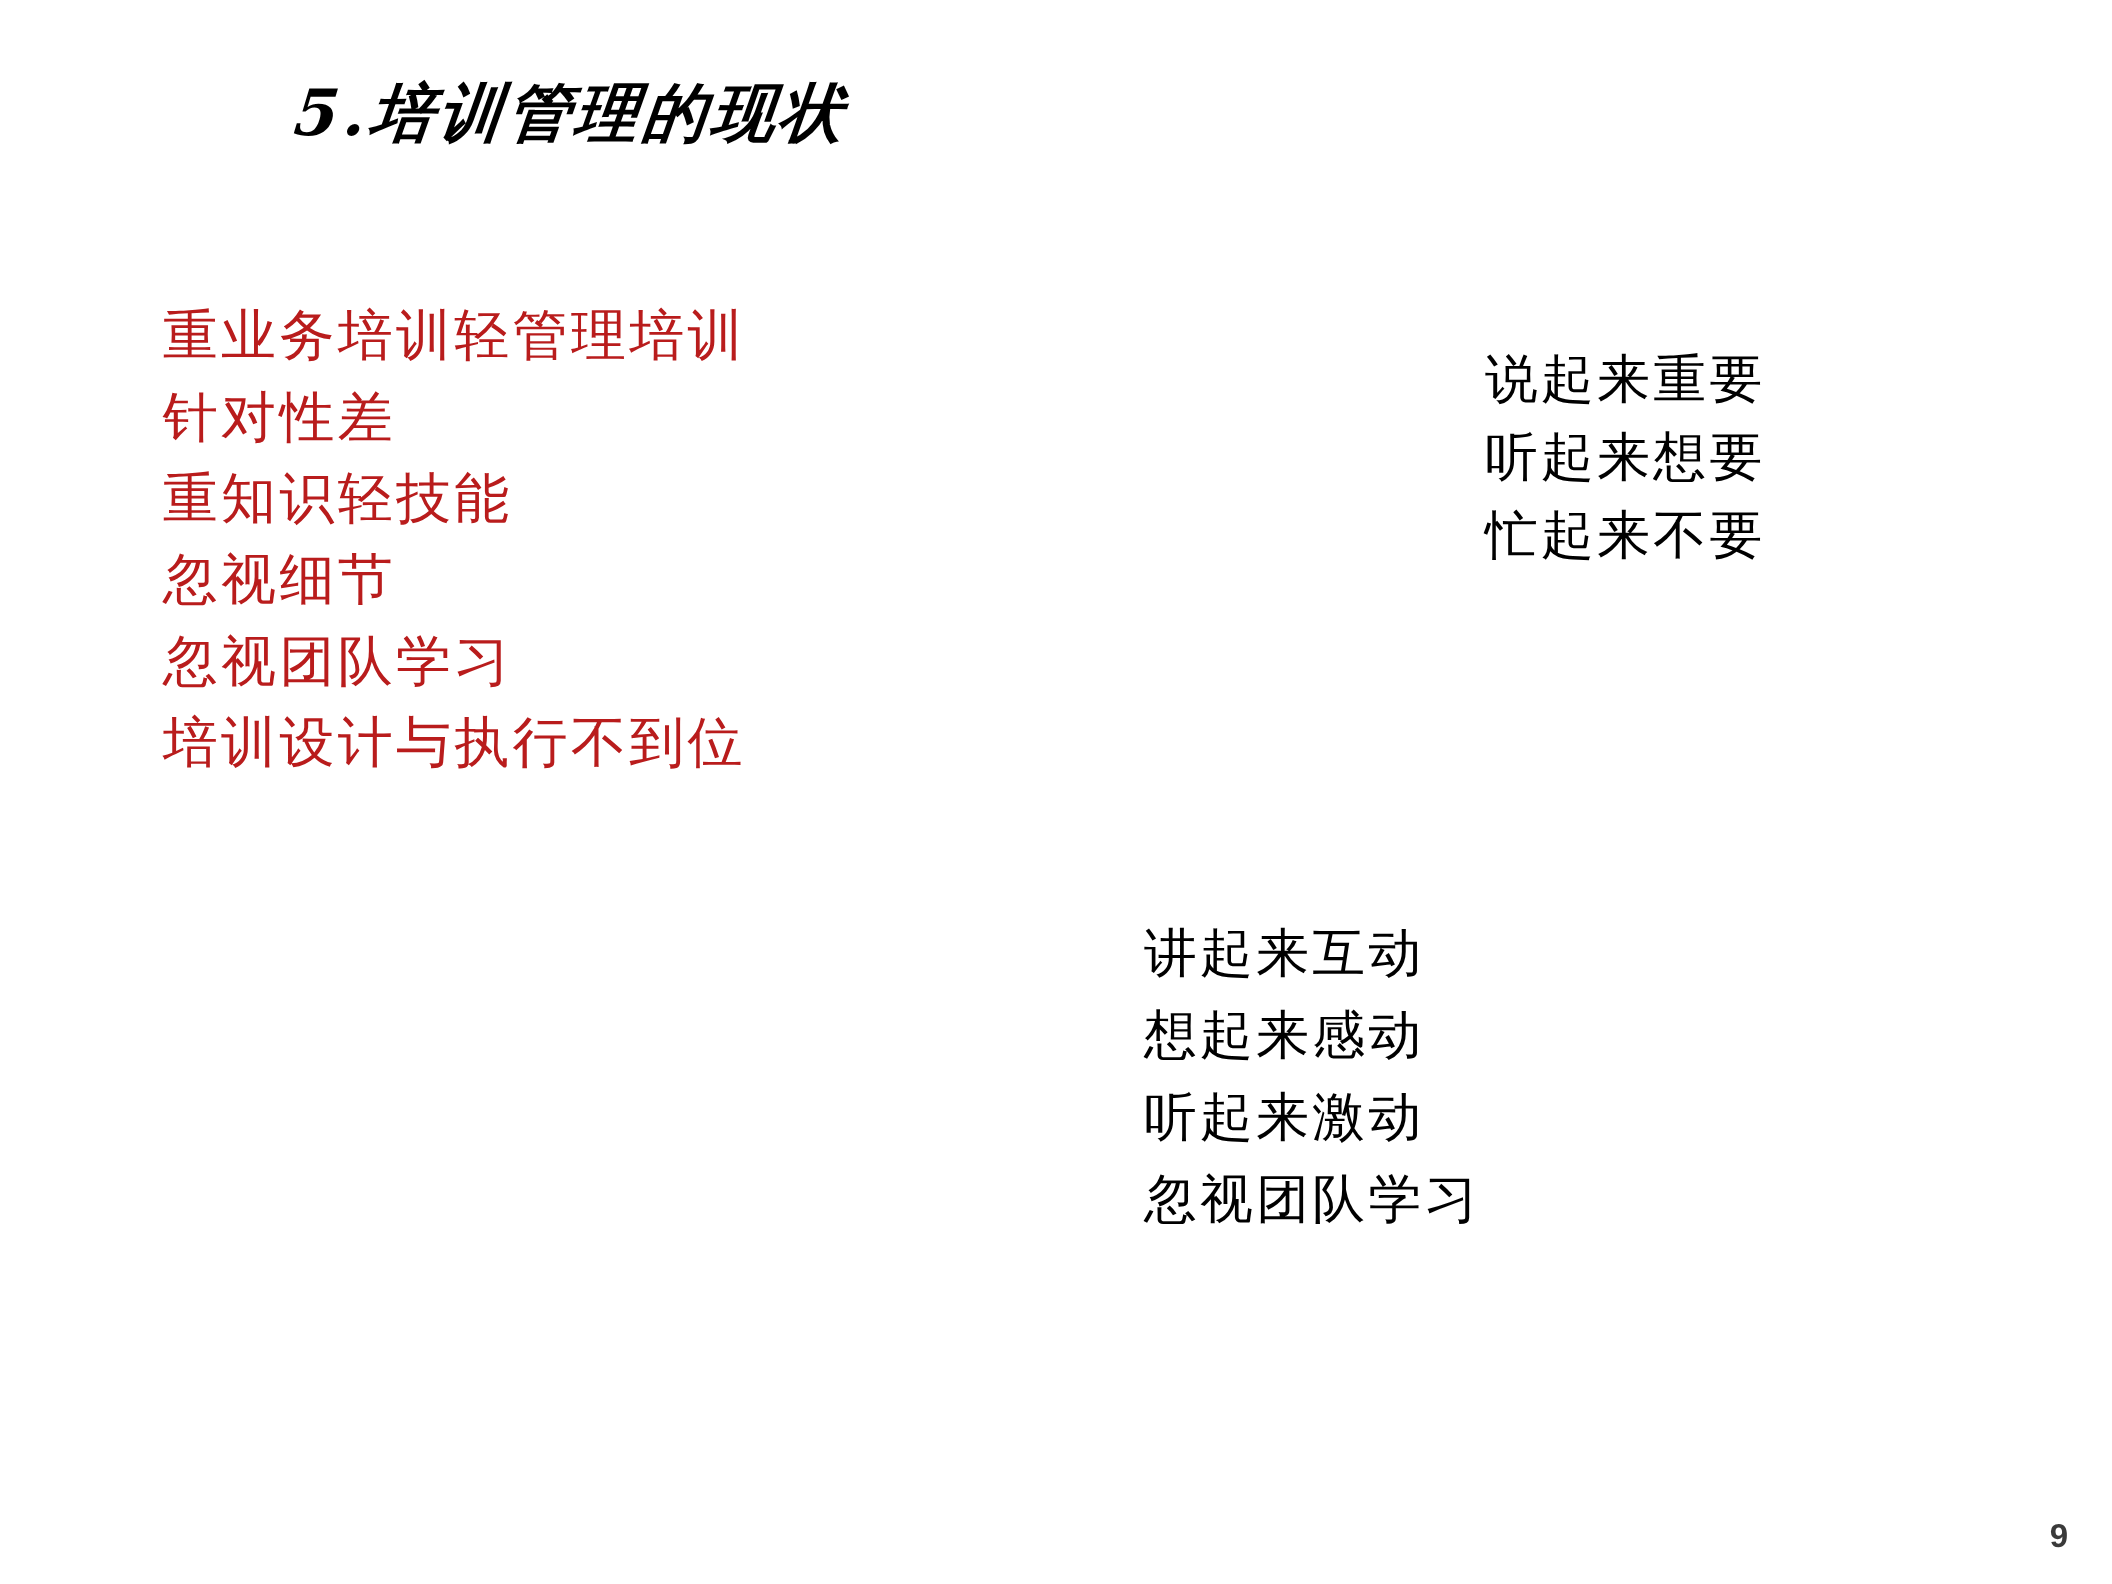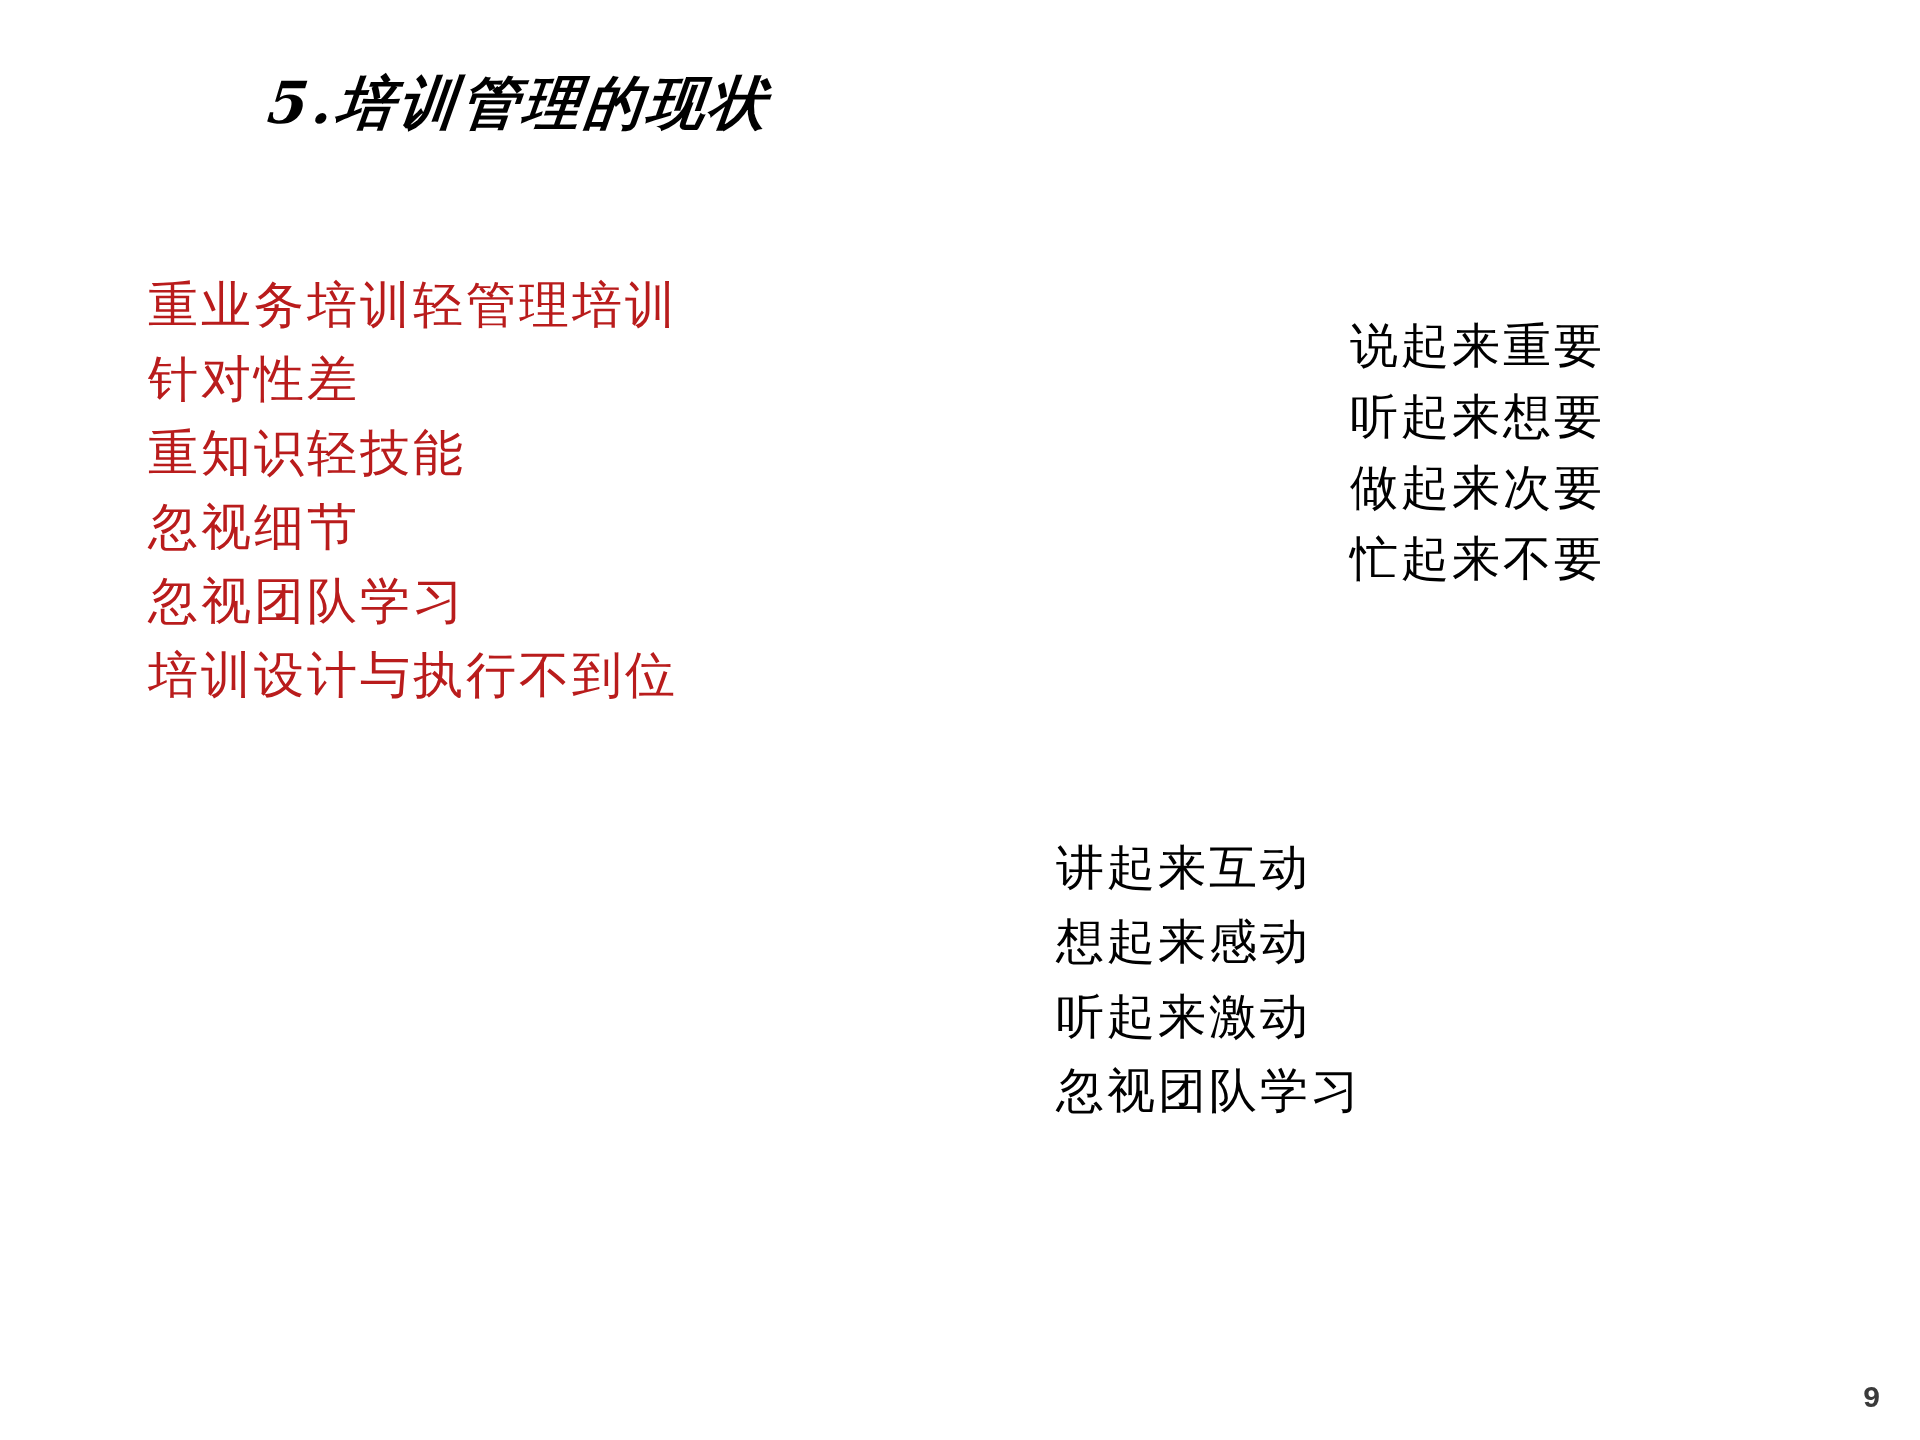--- a/index.html
+++ b/index.html
@@ -72,21 +72,20 @@
     color: #000000;
   }
 
   
   .right-block-b {
     position: absolute;
     left: 1040px;
     top: 830px;
     width: 420px;
     text-align: left;
-    margin-left: 16px;
   }
   .right-block-b .line {
     font-family: "DejaVu Serif", serif;
     font-size: 48px;
     line-height: 1.55;
     letter-spacing: 3px;
     white-space: nowrap;
     color: #000000;
   }
 
@@ -113,21 +112,20 @@
     <div class="line">针对性差</div>
     <div class="line">重知识轻技能</div>
     <div class="line">忽视细节</div>
     <div class="line">忽视团队学习</div>
     <div class="line">培训设计与执行不到位</div>
   </div>
 
   <div class="right-block-a">
     <div class="line">说起来重要</div>
     <div class="line">听起来想要</div>
-    <div class="line">做起来次要</div>
     <div class="line">忙起来不要</div>
   </div>
 
   <div class="right-block-b">
     <div class="line">讲起来互动</div>
     <div class="line">想起来感动</div>
     <div class="line">听起来激动</div>
     <div class="line">忽视团队学习</div>
   </div>
 

